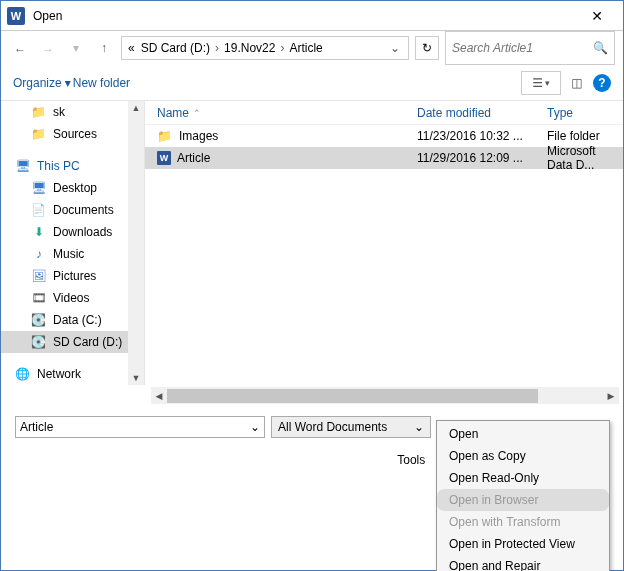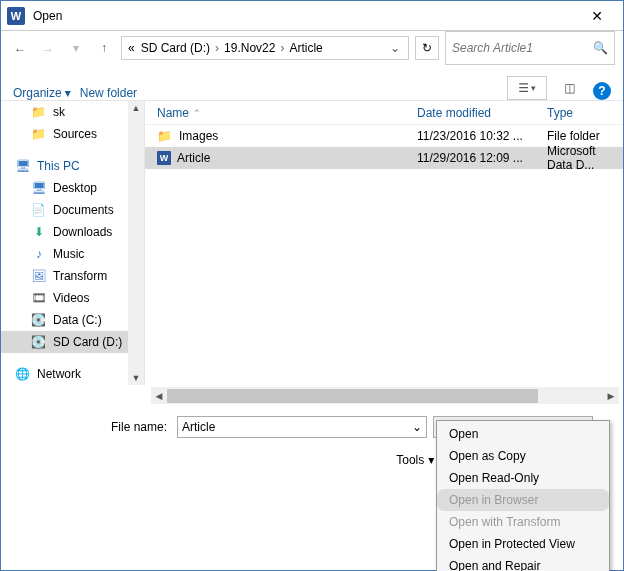--- a/index.html
+++ b/index.html
@@ -12,21 +12,21 @@
 .navbtn { width: 22px; height: 22px; display: flex; align-items: center; justify-content: center; color: #555; cursor: pointer; }
 .navbtn.disabled { color: #bbb; }
 .addressbar { flex: 1; height: 24px; border: 1px solid #ccc; display: flex; align-items: center; padding: 0 4px; gap: 2px; background: #fff; }
 .addressbar .crumb { padding: 0 2px; cursor: pointer; }
 .addressbar .sep { color: #666; padding: 0 1px; }
 .addressbar .drop { margin-left: auto; color: #555; padding: 0 4px; cursor: pointer; }
 .refresh { width: 24px; height: 24px; border: 1px solid #ccc; display: flex; align-items: center; justify-content: center; cursor: pointer; }
 .searchbar { width: 170px; height: 24px; border: 1px solid #ccc; display: flex; align-items: center; padding: 16px 6px; }
 .searchbar input { border: none; outline: none; flex: 1; font-style: italic; color: #777; width: 100%; }
 .searchbar .mag { color: #555; }
-.toolbar { height: 36px; display: flex; align-items: flex-end; padding: 0 12px; gap: 9px; border-bottom: 1px solid #e5e5e5; }
+.toolbar { height: 36px; display: flex; align-items: center; padding: 0 12px; gap: 2px; border-bottom: 1px solid #e5e5e5; }
 .toolbar .link { color: #15599a; cursor: pointer; display: flex; align-items: center; gap: 3px; }
 .toolbar .spacer { flex: 1; }
 .toolbar .iconbtn { width: 28px; height: 24px; display: flex; align-items: center; justify-content: center; border: 1px solid transparent; cursor: pointer; color: #555; }
 .toolbar .iconbtn.viewmode { border: 1px solid #ccc; width: 40px; gap: 2px; }
 .toolbar .help { background: #0078d7; color: #fff; border-radius: 50%; width: 18px; height: 18px; display: flex; align-items: center; justify-content: center; font-weight: bold; cursor: pointer; }
 .body { display: flex; height: 284px; }
 .tree { width: 144px; border-right: 1px solid #e5e5e5; overflow-y: auto; position: relative; }
 .tree-scroll { position: absolute; right: 0; top: 0; width: 16px; height: 100%; background: #f0f0f0; display: flex; flex-direction: column; align-items: center; justify-content: space-between; padding: 2px 0; }
 .tree-scroll .arr { font-size: 9px; color: #555; cursor: pointer; }
 .tree-item { display: flex; align-items: center; height: 22px; padding-left: 14px; gap: 6px; cursor: pointer; }
@@ -60,21 +60,21 @@
 .hscroll .arr { width: 16px; text-align: center; font-size: 9px; color: #555; cursor: pointer; }
 .hscroll .track { flex: 1; height: 14px; background: #f0f0f0; position: relative; }
 .hscroll .thumb { position: absolute; left: 0; width: 85%; height: 100%; background: #c6c6c6; cursor: pointer; }
 .bottom { padding: 8px 14px; }
 .filerow-input { display: flex; align-items: center; gap: 6px; margin-bottom: 10px; }
 .filerow-input .lbl { width: 156px; text-align: right; padding-right: 4px; }
 .filerow-input select, .filerow-input .combo { height: 22px; border: 1px solid #aaa; background: #fff; padding: 0 4px; }
 .filerow-input .combo { flex: 1; display: flex; align-items: center; justify-content: space-between; cursor: pointer; max-width: 250px; }
 .filerow-input .filter { width: 160px; display: flex; align-items: center; justify-content: space-between; cursor: pointer; background: #eee; border: 1px solid #aaa; height: 22px; padding: 0 6px; }
 .btnrow { display: flex; align-items: center; justify-content: flex-end; gap: 6px; }
-.btnrow .tools { margin-right: 9px; cursor: pointer; display: flex; align-items: center; gap: 4px; }
+.btnrow .tools { margin-right: 0; cursor: pointer; display: flex; align-items: center; gap: 12px; }
 .btn { height: 23px; border: 1px solid #888; background: #eee; cursor: pointer; padding: 0 14px; display: flex; align-items: center; }
 .btn.open { border: 2px solid #3a7bc8; padding: 0; position: relative; }
 .btn.open .lbl { padding: 0 18px; border-right: 1px solid #888; text-decoration: underline; }
 .btn.open .splitarr { padding: 0 5px; }
 .dropdown { position: absolute; left: 436px; top: 420px; width: 174px; background: #f5f5f5; border: 1px solid #999; box-shadow: 2px 2px 4px rgba(0,0,0,0.25); padding: 2px 0; }
 .dropdown .item { height: 22px; display: flex; align-items: center; padding-left: 12px; cursor: pointer; }
 .dropdown .item.hov { background: #ddd; }
 .dropdown .item.dis { color: #9a9a9a; border-radius: 7px; }
 </style>
 </head>
@@ -145,21 +145,21 @@
     <div class="tree-item indent">
         <span class="ticon down">⬇</span>
         <span>Downloads</span>
       </div>
     <div class="tree-item indent">
         <span class="ticon music">♪</span>
         <span>Music</span>
       </div>
     <div class="tree-item indent">
         <span class="ticon pic">🖼</span>
-        <span>Transform</span>
+        <span>Pictures</span>
       </div>
     <div class="tree-item indent">
         <span class="ticon vid">🎞</span>
         <span>Videos</span>
       </div>
     <div class="tree-item indent">
         <span class="ticon drive">💽</span>
         <span>Data (C:)</span>
       </div>
     <div class="tree-item indent selected">
@@ -207,21 +207,20 @@
 <div class="hscroll">
   <div class="arr">◀</div>
   <div class="track">
       <div class="thumb"></div>
     </div>
   <div class="arr">▶</div>
 </div>
 
 <div class="bottom">
   <div class="filerow-input">
-    <div class="lbl">File name:</div>
     <div class="combo">
         <span>Article</span>
         <span>⌄</span>
       </div>
     <div class="filter">
         <span>All Word Documents</span>
         <span>⌄</span>
       </div>
   </div>
   <div class="btnrow">

